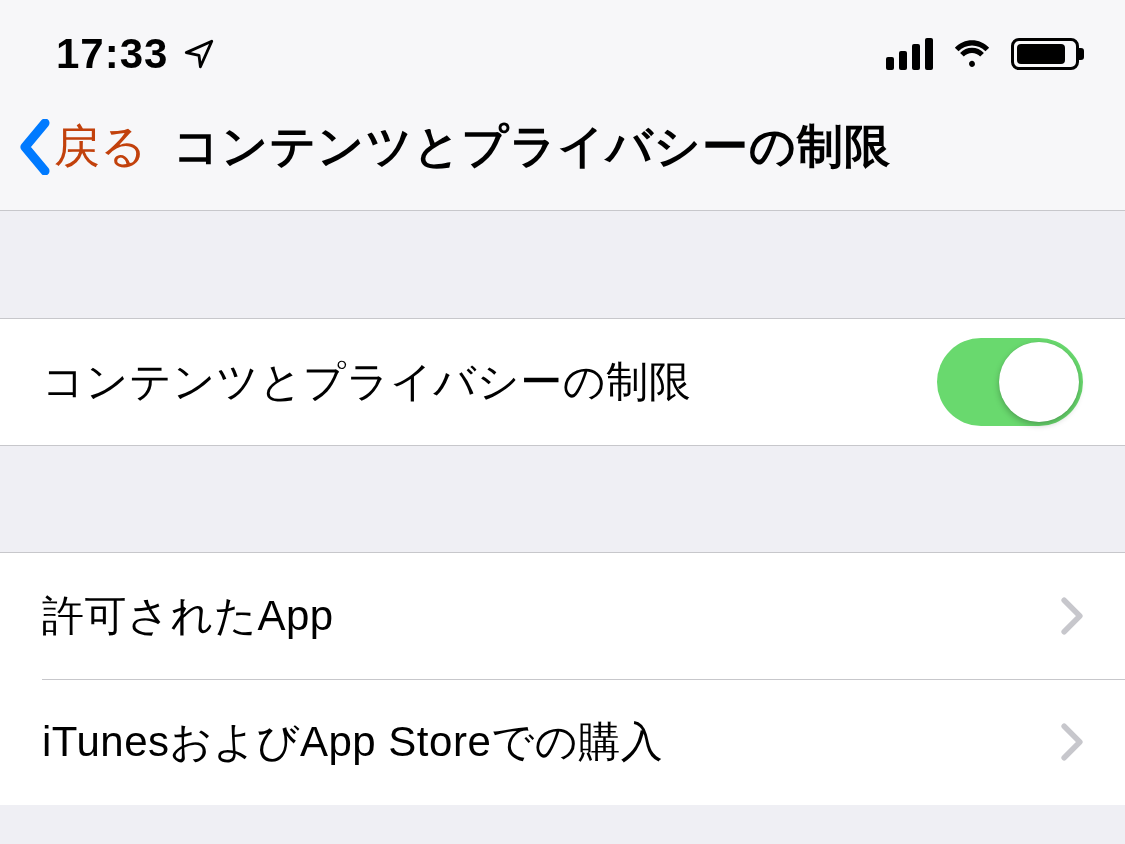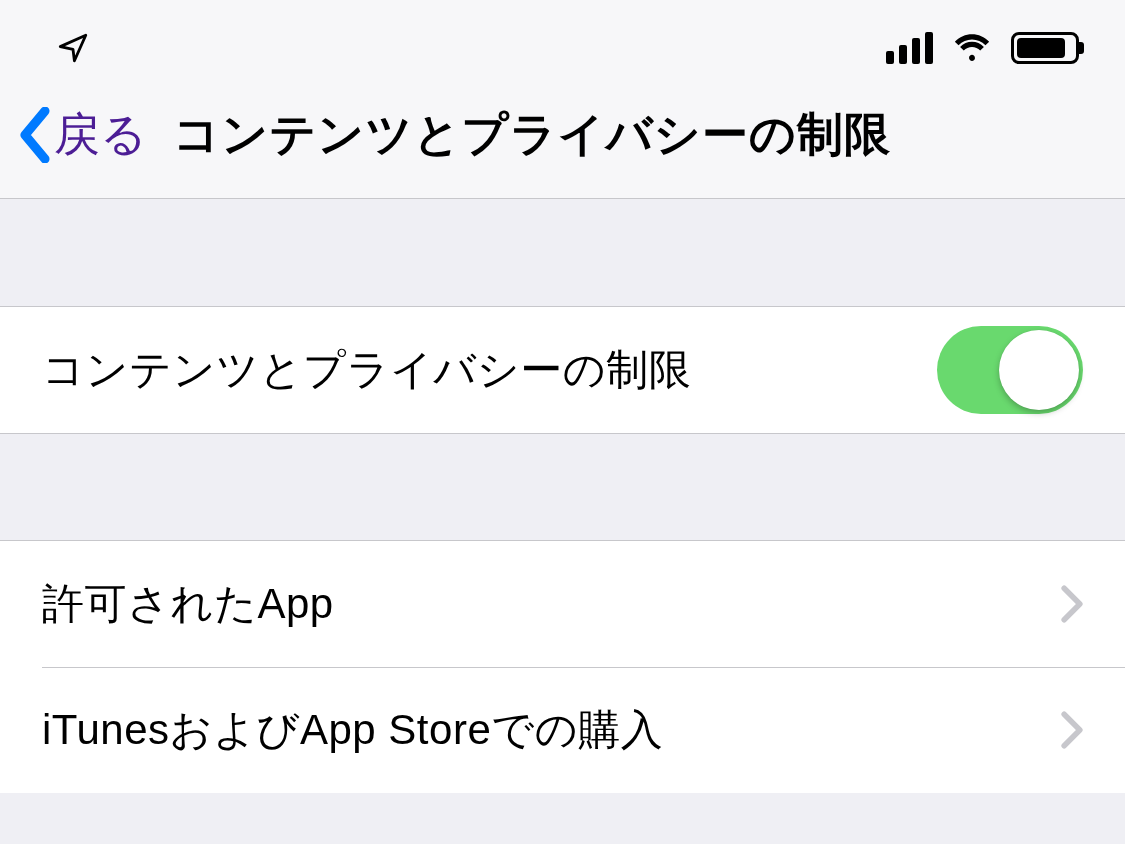--- a/index.html
+++ b/index.html
@@ -74,21 +74,21 @@
     align-items:center;
     background:#f7f7f9;
     border-bottom:1px solid #c7c7cb;
     padding: 20px 18px 32px 18px;
     gap: 6px;
   }
   .back-btn{
     display:flex;
     align-items:center;
     gap:2px;
-    color:#4c1d95;
+    color:#c2410c;
     font-size:46px;
     font-weight:400;
   }
   .back-chevron svg{display:block;}
   .nav-title{
     font-size:46px;
     font-weight:700;
     letter-spacing:1px;
     margin-left:20px;
   }
@@ -148,20 +148,21 @@
   
   .chevron-right svg{display:block;}
   .chevron-right{ color:#c7c7cc; }
 
 </style>
 </head>
 <body>
 
 <div class="status-bar">
   <div class="status-left">
+    <span>17:33</span>
     <span class="loc-icon">
       <svg width="34" height="34" viewBox="0 0 24 24">
           <path d="M3 11 L21 3 L13 21 L12 13 L3 11 Z" fill="none" stroke="#000" stroke-width="2" stroke-linejoin="round"></path>
         </svg>
     </span>
   </div>
   <div class="status-right">
     <span class="cell-bars">
       <span></span>
         <span></span>

